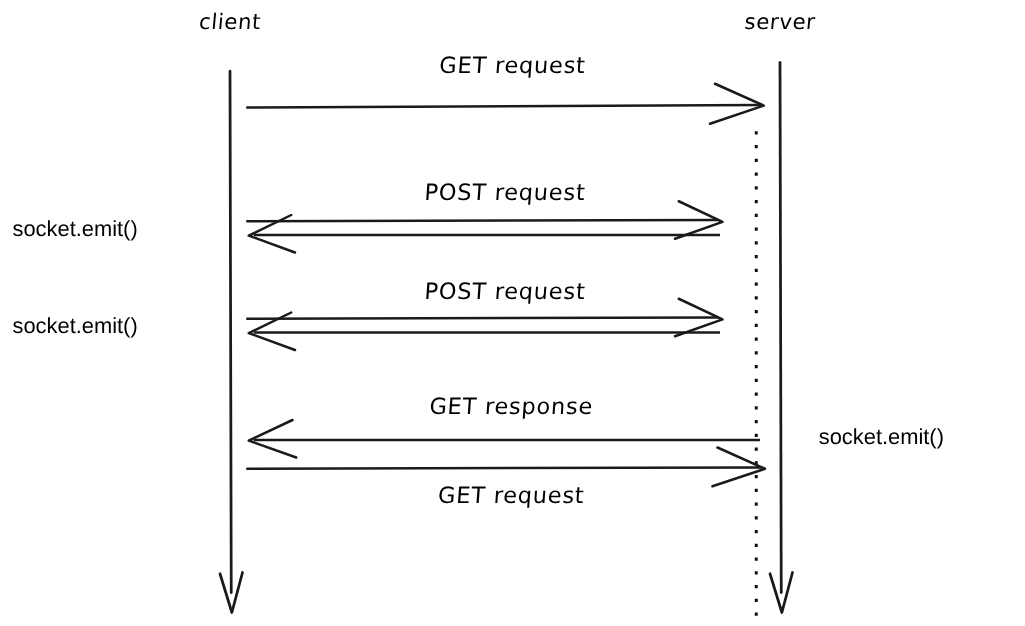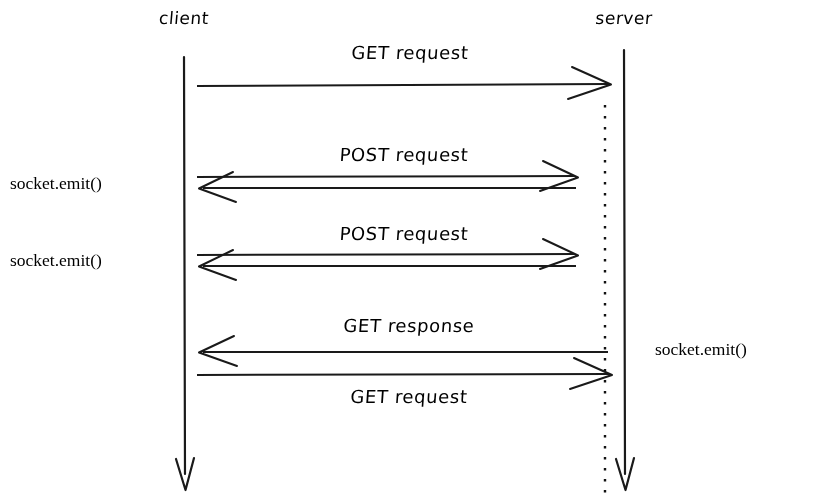--- a/index.html
+++ b/index.html
@@ -30,21 +30,21 @@
     color: #000000;
     white-space: nowrap;
     letter-spacing: 0.6px;
     transform: skewX(-4deg);
   }
   .hand-label.center {
     transform: translateX(-50%) skewX(-4deg);
   }
   .mono-label {
     position: absolute;
-    font-family: Liberation Serif, serif;
+    font-family: Liberation Sans, sans-serif;
     font-size: 17.5px;
     color: #000000;
     white-space: nowrap;
   }
   .actor-title {
     position: absolute;
     font-family: "DejaVu Sans", sans-serif;
     font-size: 17px;
     color: #000000;
     white-space: nowrap;

